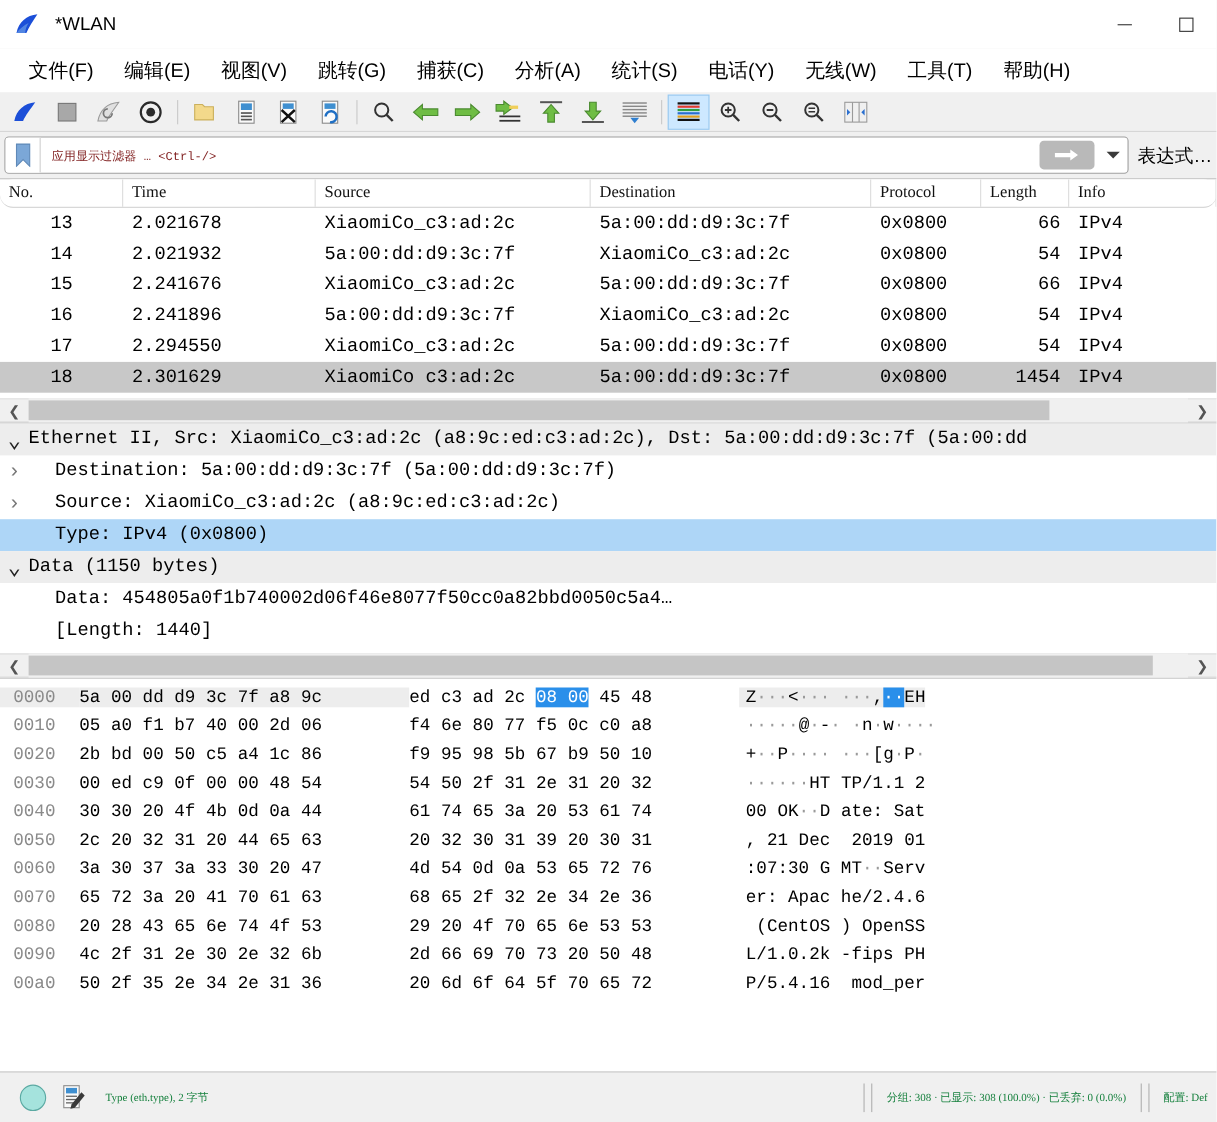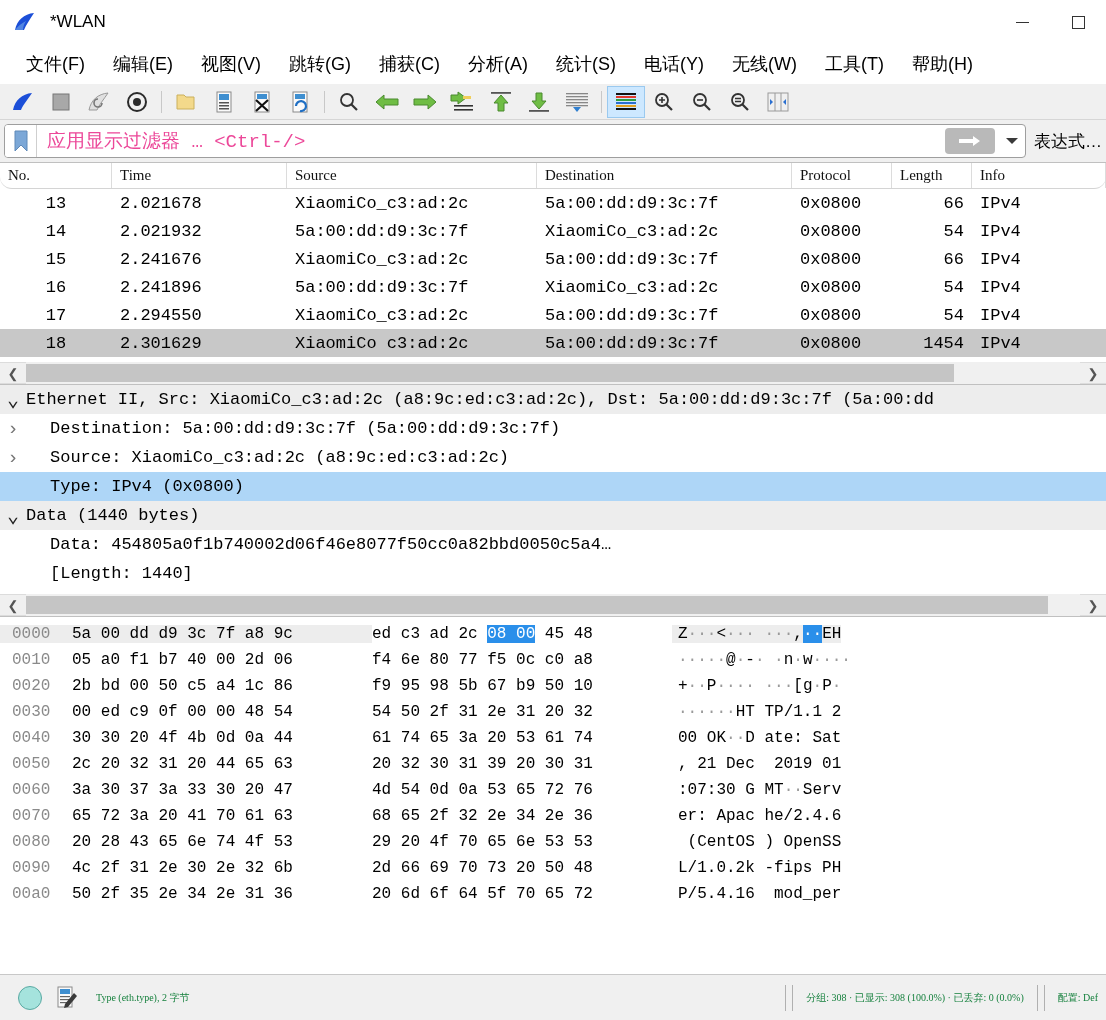--- a/index.html
+++ b/index.html
@@ -72,22 +72,22 @@
   .filter-input-wrap {
     flex: 1; height: 34px; background: #fff;
     border: 1px solid #9e9e9e; border-radius: 4px;
     display: flex; align-items: center; overflow: hidden;
   }
   .bookmark-box {
     width: 32px; height: 32px; display: flex; align-items: center; justify-content: center;
     border-right: 1px solid #cfcfcf; background: #fff;
   }
   .filter-placeholder {
-    flex: 1; padding-left: 10px; color: #ec4899;
-    font-family: "Liberation Mono", monospace; font-size: 19px;
+    flex: 1; padding-left: 10px; color: #7f1d1d;
+    font-family: "Liberation Mono", monospace; font-size: 11px;
     white-space: nowrap; overflow: hidden;
   }
   .filter-apply {
     width: 50px; height: 26px; margin-right: 4px;
     background: #b9b9b9; border-radius: 4px;
     display: flex; align-items: center; justify-content: center;
   }
   .filter-caret {
     width: 26px; height: 30px; display: flex; align-items: center; justify-content: center;
   }
@@ -494,21 +494,21 @@
         <div class="tree-row">
           <span class="tw" style="font-size: 19px;">›</span>
           <span class="tree-label indent2">Source: XiaomiCo_c3:ad:2c (a8:9c:ed:c3:ad:2c)</span>
         </div>
         <div class="tree-row selected">
           <span class="tw"></span>
           <span class="tree-label indent2">Type: IPv4 (0x0800)</span>
         </div>
         <div class="tree-row rowhl">
           <span class="tw" style="font-size: 20px; color: rgb(34, 34, 34);">⌄</span>
-          <span class="tree-label indent1">Data (1440 bytes)</span>
+          <span class="tree-label indent1">Data (1150 bytes)</span>
         </div>
         <div class="tree-row">
           <span class="tw"></span>
           <span class="tree-label indent2">Data: 454805a0f1b740002d06f46e8077f50cc0a82bbd0050c5a4…</span>
         </div>
         <div class="tree-row">
           <span class="tw"></span>
           <span class="tree-label indent2">[Length: 1440]</span>
         </div>
       </div>

